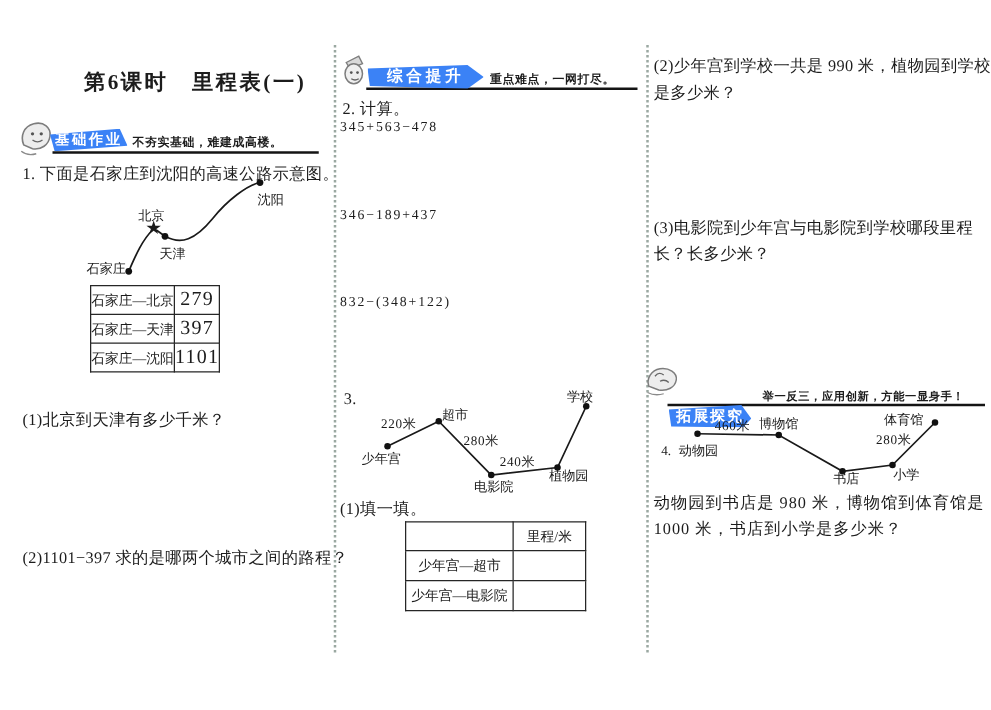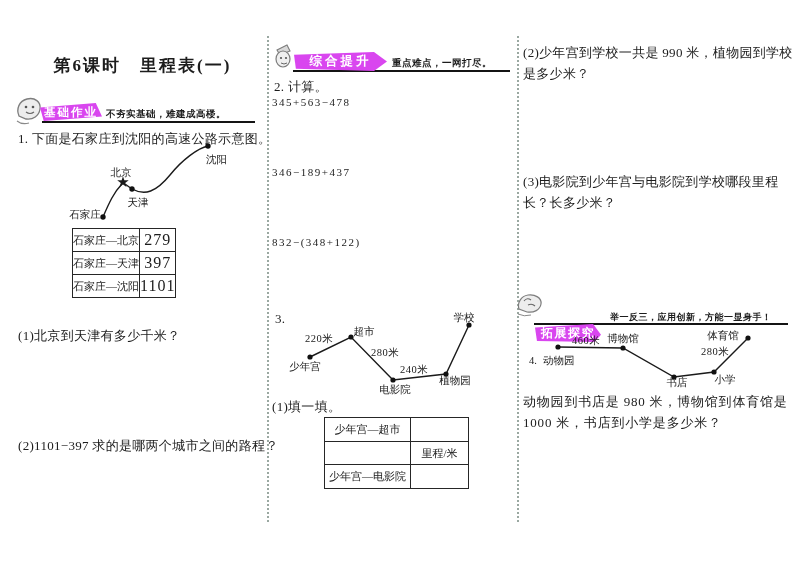--- a/index.html
+++ b/index.html
@@ -3,23 +3,23 @@
 <meta charset="utf-8">
 <style>
   * { margin:0; padding:0; box-sizing:border-box; }
   html,body { width:793px; height:568px; }
   body {
     position:relative; overflow:hidden; background:#ffffff;
     font-family:"Liberation Serif","DejaVu Serif",serif; color:#1c1c1c;
   }
   .abs { position:absolute; }
   .sep { position:absolute; top:36px; height:486px; width:0; border-left:2px dotted #9aa8a1; }
-  .title { font-weight:bold; font-size:17px; letter-spacing:2px; text-align:center; white-space:nowrap; }
+  .title { font-weight:bold; font-size:17px; letter-spacing:2px; text-align:right; white-space:nowrap; }
   .badge {
-    position:absolute; background:#d946ef; color:#fff; text-align:center;
+    position:absolute; background:#3b82f6; color:#fff; text-align:center;
     font-family:"Liberation Sans","DejaVu Sans",sans-serif; font-weight:bold; white-space:nowrap;
   }
   .badge1 { clip-path:polygon(0% 25%, 90% 0%, 100% 75%, 6% 100%); }
   .badge2 { clip-path:polygon(0% 15%, 86% 0%, 100% 50%, 86% 100%, 2% 88%); }
   .badge3 { clip-path:polygon(0% 20%, 88% 0%, 100% 60%, 90% 100%, 3% 95%); }
   .tagline { position:absolute; font-weight:bold; font-size:9.5px; letter-spacing:0.5px; white-space:nowrap; }
   .rule { position:absolute; background:#141414; height:2px; }
   .q { position:absolute; font-size:13px; letter-spacing:0.3px; white-space:nowrap; }
   .expr { position:absolute; font-size:11px; letter-spacing:1.5px; white-space:nowrap; }
   .twoline div { white-space:nowrap; line-height:21px; }
@@ -116,26 +116,26 @@
   <text class="maplabel" x="84" y="27" text-anchor="middle">超市</text>
   <text class="maplabel" x="115" y="85" text-anchor="middle">电影院</text>
   <text class="maplabel" x="175" y="76" text-anchor="middle">植物园</text>
   <text class="maplabel" x="184" y="13" text-anchor="middle">学校</text>
 </svg>
 <div class="q" style="left:272px;top:398px">(1)填一填。</div>
 
 <table class="wtable" style="left:324px;top:417px">
   <tbody>
       <tr>
+    <td style="width:86px;height:23px"></td>
+    <td style="width:58px">里程/米</td>
+  </tr>
+  <tr>
     <td style="height:24px">少年宫—超市</td>
     <td></td>
-  </tr>
-  <tr>
-    <td style="width:86px;height:23px"></td>
-    <td style="width:58px">里程/米</td>
   </tr>
   <tr>
     <td style="height:24px">少年宫—电影院</td>
     <td></td>
   </tr>
 </tbody>
   </table>
 
 <div class="q twoline" style="left:523px;top:42px">
   <div>(2)少年宫到学校一共是 990 米，植物园到学校</div>

